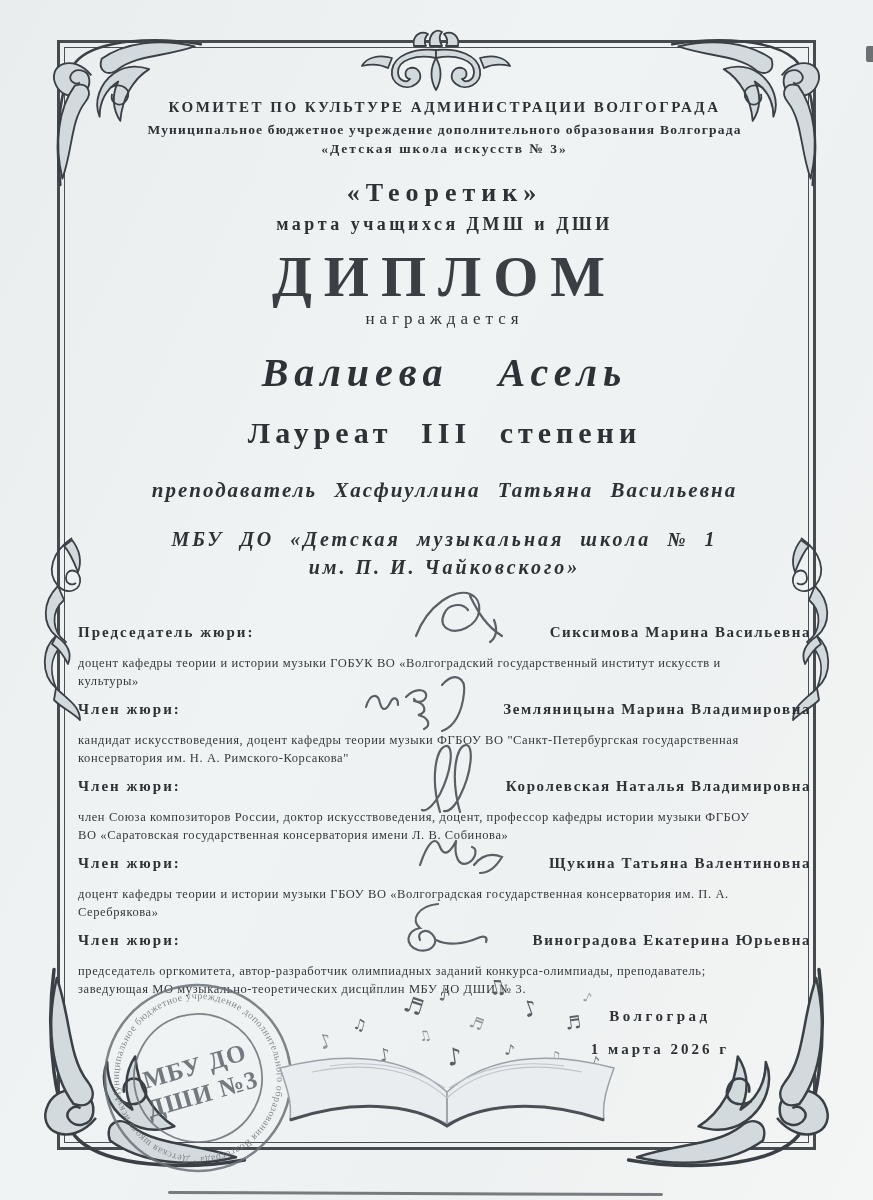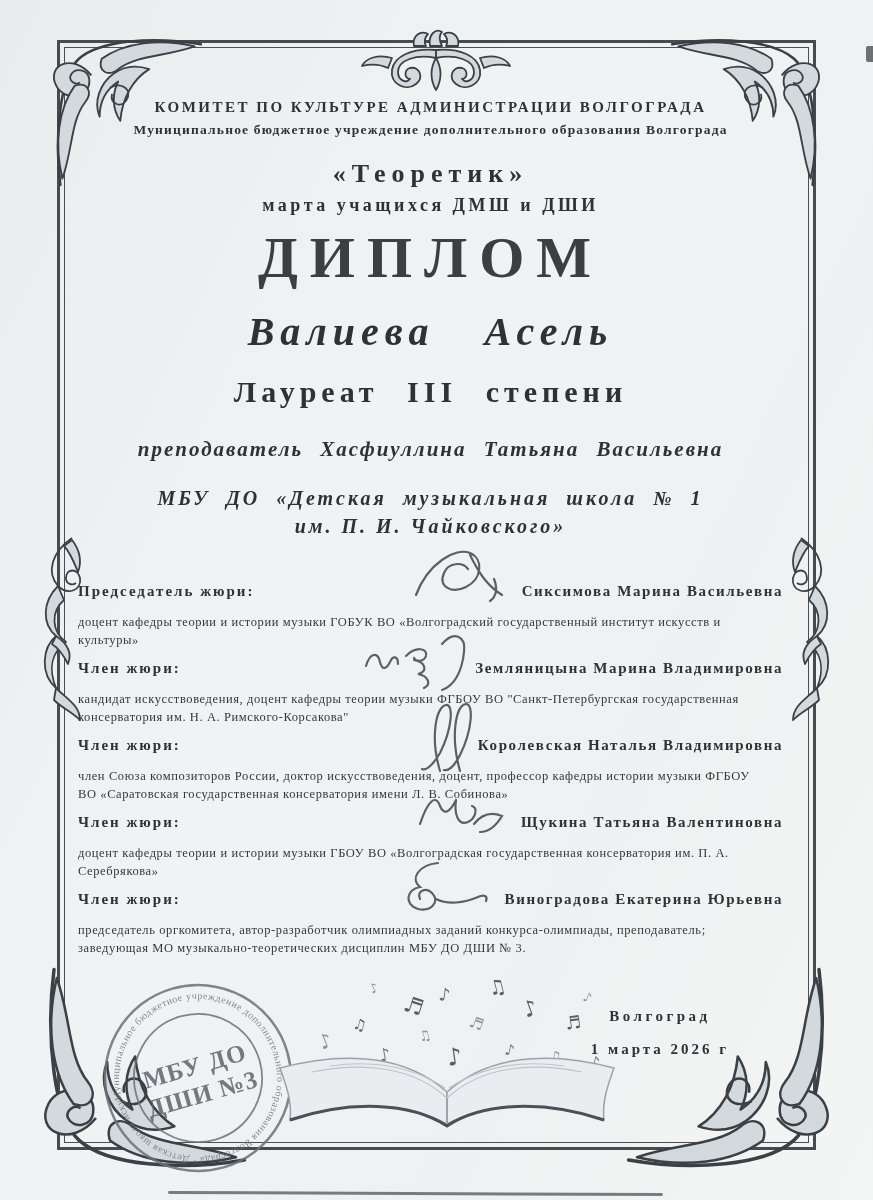--- a/index.html
+++ b/index.html
@@ -8,21 +8,21 @@
     background:linear-gradient(115deg,#e9edee 0%, #f0f3f3 40%, #eef1f1 70%, #f4f6f5 100%);
     font-family:"Liberation Serif", serif; color:#2e3236;
   }
   
   .frame-outer{position:absolute; left:57px; top:40px; right:57px; bottom:50px;
     border:3px solid #464b50;}
   .frame-inner{position:absolute; left:4px; top:4px; right:4px; bottom:4px;
     border:1px solid #4a4f54;}
   .orn{position:absolute; pointer-events:none;}
   
-  .content{position:absolute; left:78px; right:90px; top:98px; text-align:center;}
+  .content{position:absolute; left:78px; right:62px; top:98px; text-align:center;}
   .h-committee{font-size:15px; font-weight:bold; letter-spacing:2.5px; line-height:18px;}
   .h-org{font-size:13.5px; font-weight:bold; letter-spacing:1.2px; margin-top:5px; line-height:17px;}
   .h-school{font-size:13.5px; font-weight:bold; letter-spacing:2px; margin-top:2px; line-height:17px;}
   .c-series{font-size:17.5px; font-weight:bold; letter-spacing:4px; margin-top:14px; line-height:22px;}
   .c-name{font-size:26px; font-weight:bold; letter-spacing:6px; margin-top:20px; line-height:32px;}
   .c-subject{font-size:16.5px; font-weight:bold; letter-spacing:2.5px; margin-top:4px; line-height:22px;}
   .c-audience{font-size:18px; font-weight:bold; letter-spacing:3.5px; margin-top:3px; line-height:24px;}
   .d-title{font-size:58px; letter-spacing:12px; margin-top:10px; line-height:62px; color:#3a3f44; font-weight:600;}
   .d-awarded{font-size:17px; letter-spacing:5px; line-height:22px;}
   .d-recipient{font-size:40px; font-weight:bold; font-style:italic; letter-spacing:6px; word-spacing:34px; margin-top:18px; line-height:50px;}
@@ -113,25 +113,27 @@
   <svg class="orn" style="left:28px;top:528px" width="60" height="200">
       <use href="#orn-side"></use>
     </svg>
   <svg class="orn" style="right:28px;top:528px;transform:scaleX(-1)" width="60" height="200">
       <use href="#orn-side"></use>
     </svg>
 
   <div class="content">
     <div class="h-committee">КОМИТЕТ ПО КУЛЬТУРЕ АДМИНИСТРАЦИИ ВОЛГОГРАДА</div>
     <div class="h-org">Муниципальное бюджетное учреждение дополнительного образования Волгограда</div>
+    <div class="h-school">«Детская школа искусств № 3»</div>
 
     <div class="c-name">«Теоретик»</div>
     <div class="c-audience">марта учащихся ДМШ и ДШИ</div>
 
     <div class="d-title">ДИПЛОМ</div>
+    <div class="d-awarded">награждается</div>
     <div class="d-recipient">Валиева Асель</div>
     <div class="d-award">Лауреат III степени</div>
     <div class="d-teacher">преподаватель Хасфиуллина Татьяна Васильевна</div>
     <div class="d-school1">МБУ ДО «Детская музыкальная школа № 1</div>
     <div class="d-school2">им. П. И. Чайковского»</div>
 
     <div class="jury">
 
       <div class="jury-row">
         <svg class="sig" style="left:320px;top:-38px" width="150" height="60">

